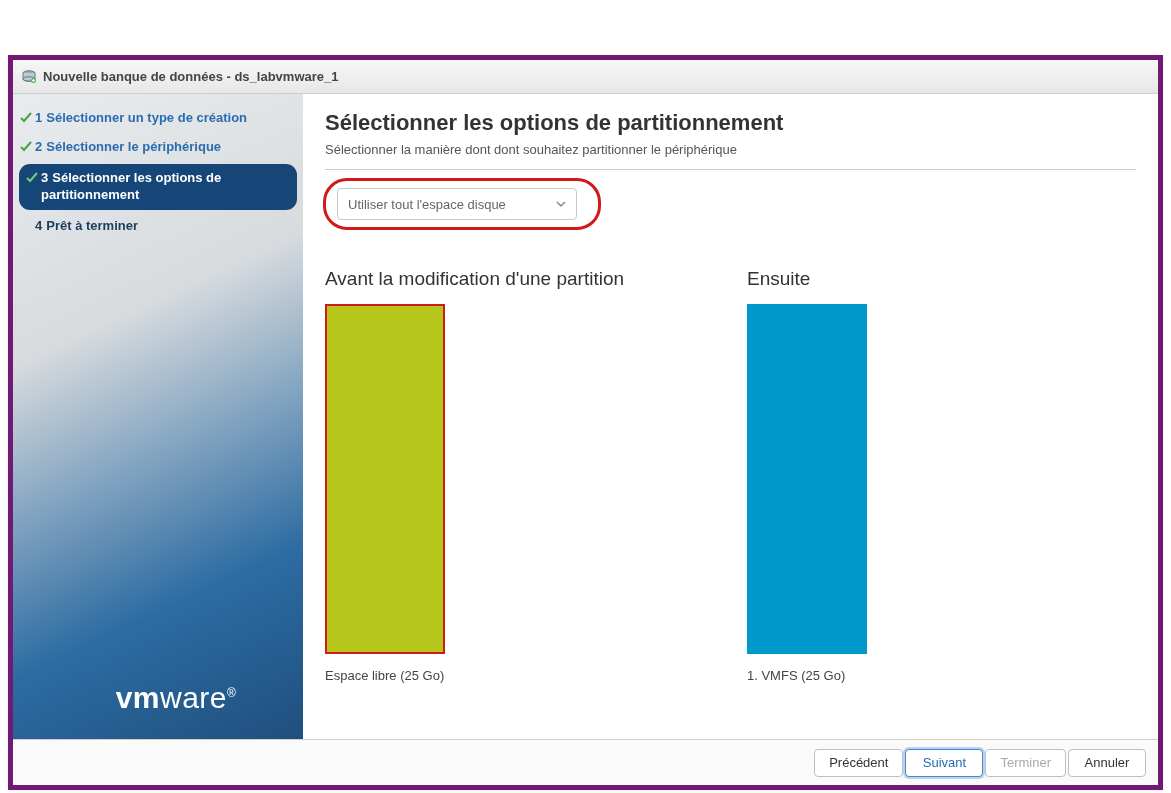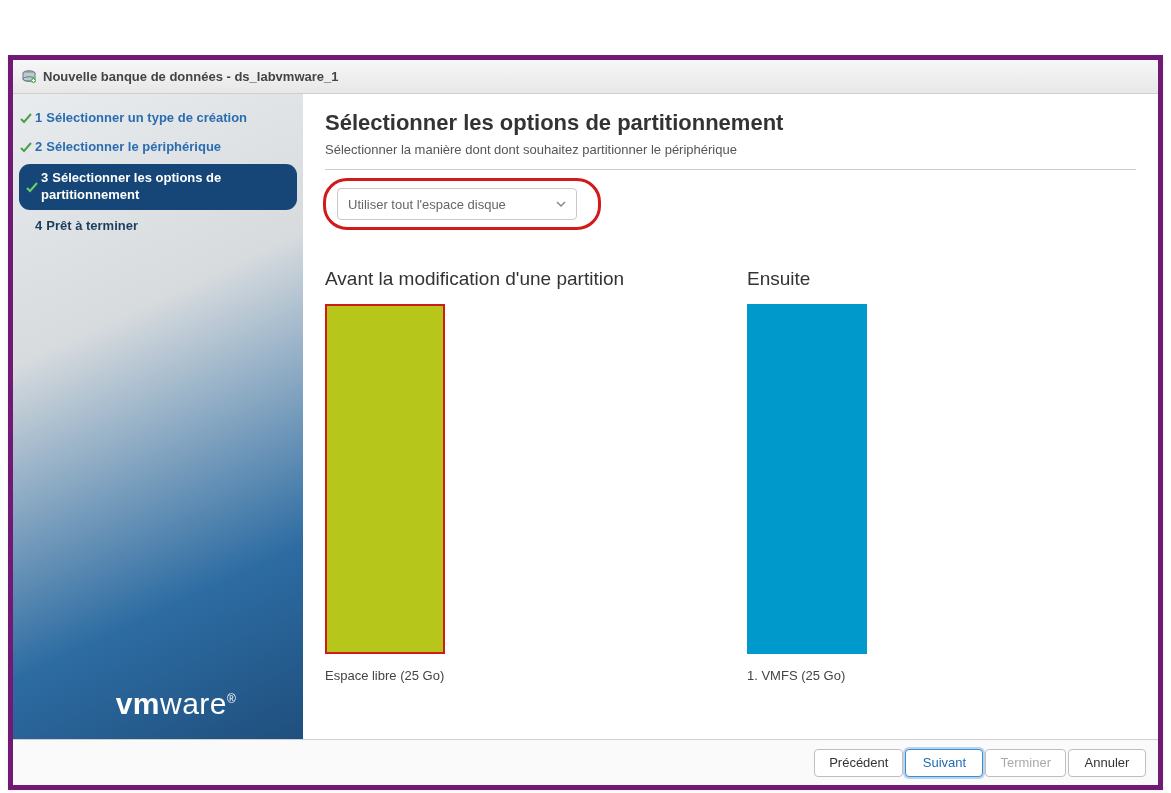--- a/index.html
+++ b/index.html
@@ -40,41 +40,41 @@
       overflow: hidden;
     }
     .sidebar {
       width: 290px;
       background: linear-gradient(155deg,#e9ecef 0%,#d7dbde 35%,#2d6ca2 75%,#1f4f7e 100%);
       position: relative;
       padding-top: 10px;
     }
     .step {
       display: flex;
-      align-items: center;
+      align-items: flex-start;
       padding: 6px 6px 6px 4px;
       font-size: 13px;
       color: #2b6cb0;
       line-height: 1.3;
     }
     .step.completed { color:#2b6cb0; }
     .step.active {
       background: #164677;
       color: #fff;
       border-radius: 11px;
       margin: 2px 6px;
     }
     .step.pending { color:#1b3d5e; }
     .step .check { width: 18px; flex-shrink:0; display:inline-flex; justify-content:center; padding-top:2px; }
     .step .num { font-weight: bold; margin-right: 4px; }
     .step .label { font-weight: bold; }
     .step.pending .num, .step.pending .label { color:#1b3d5e; }
     .vmware-logo {
       position: absolute;
-      bottom: 18px;
+      bottom: 24px;
       left: 0; right:0;
       text-align: center;
       color: #fff;
       font-size: 30px;
       font-weight: 300;
       font-family: Arial, sans-serif;
       letter-spacing: 0.5px;
       margin-left: 36px;
     }
     .vmware-logo .vm { font-weight: bold; }

